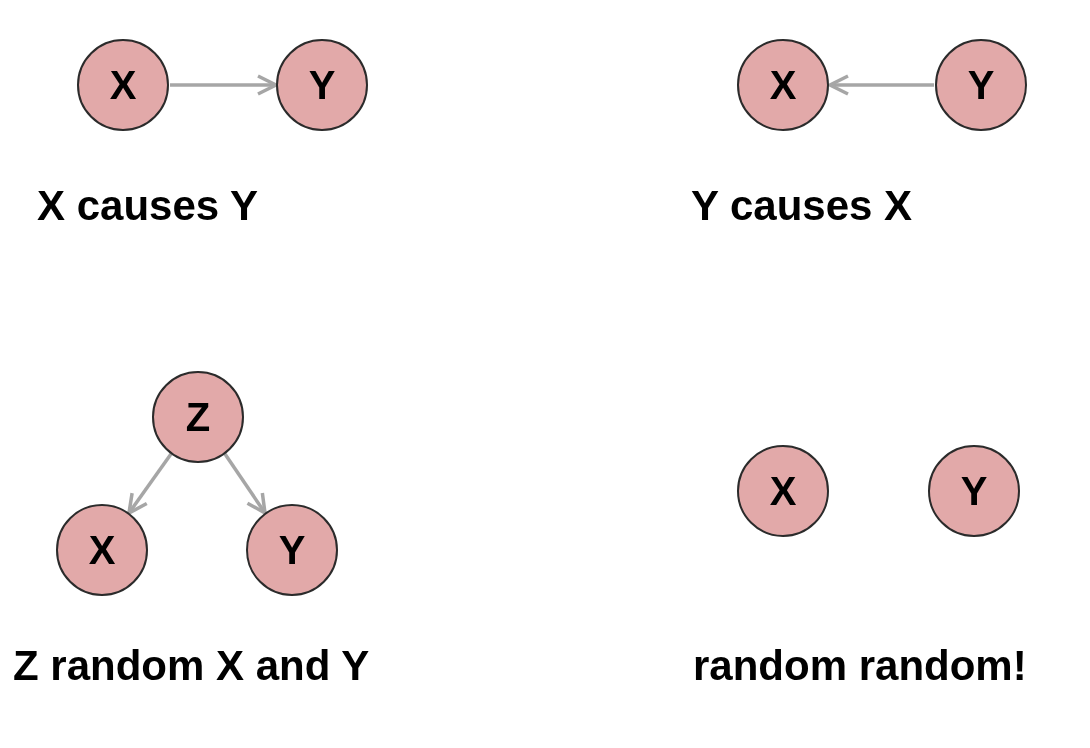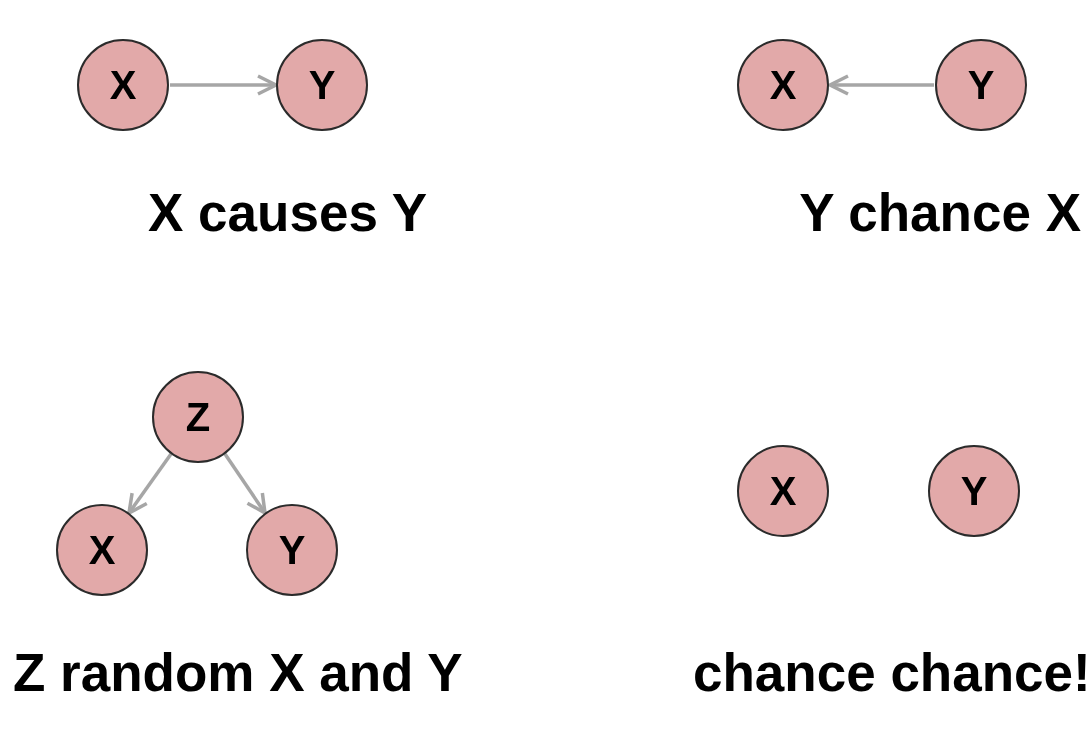--- a/index.html
+++ b/index.html
@@ -40,22 +40,22 @@
     align-items: center;
     justify-content: center;
     font-size: 40px;
     font-weight: bold;
     color: var(--text-color, #000000);
     line-height: 1;
   }
   .caption {
     position: absolute;
     width: 390px;
-    text-align: right;
-    font-size: 53px;
+    text-align: left;
+    font-size: 42px;
     font-weight: bold;
     color: var(--text-color, #000000);
     white-space: nowrap;
     line-height: 1.2;
   }
   
   .d1-x { left: 77px;  top: 39px; }
   .d1-y { left: 276px; top: 39px; }
   .c1   { left: 37px;  top: 181px; }
   
@@ -91,29 +91,29 @@
 
   <div>
     <div class="node d1-x">X</div>
     <div class="node d1-y">Y</div>
     <div class="caption c1">X causes Y</div>
   </div>
 
   <div>
     <div class="node d2-x">X</div>
     <div class="node d2-y">Y</div>
-    <div class="caption c2">Y chance X</div>
+    <div class="caption c2">Y causes X</div>
   </div>
 
   <div>
     <div class="node d3-z">Z</div>
     <div class="node d3-x">X</div>
     <div class="node d3-y">Y</div>
     <div class="caption c3">Z random X and Y</div>
   </div>
 
   <div>
     <div class="node d4-x">X</div>
     <div class="node d4-y">Y</div>
-    <div class="caption c4">chance chance!</div>
+    <div class="caption c4">random random!</div>
   </div>
 
 </div>
 
 </body></html>

